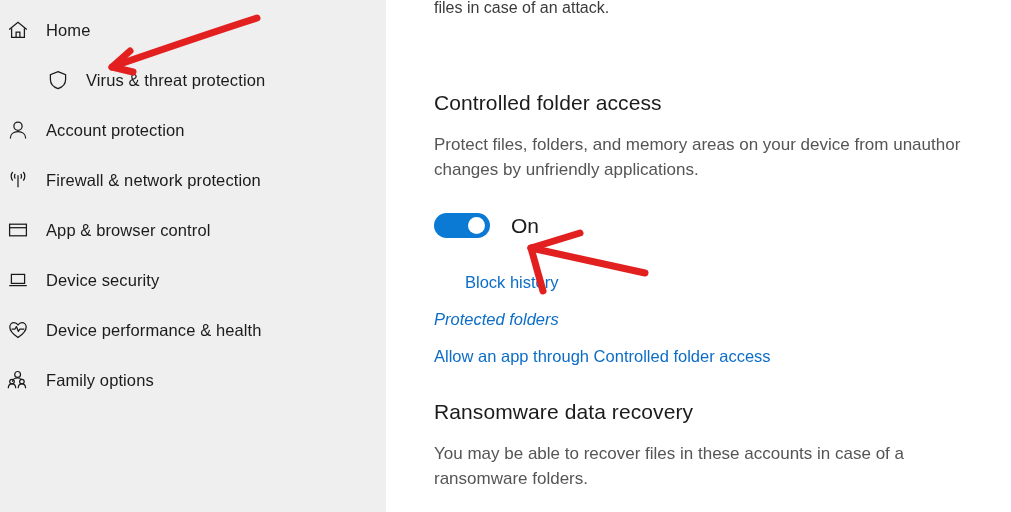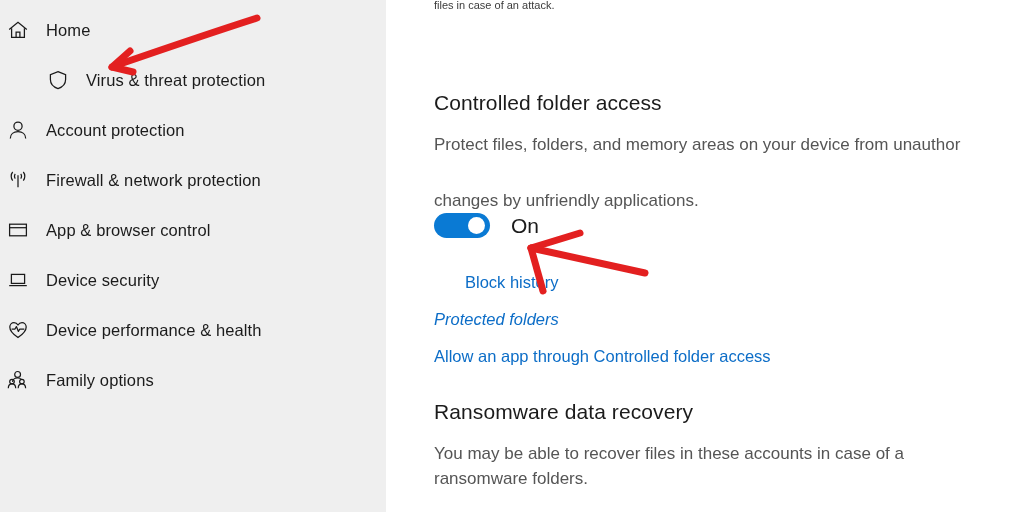--- a/index.html
+++ b/index.html
@@ -72,21 +72,21 @@
     background: #ffffff;
     overflow: hidden;
   }
   .c-text {
     position: absolute;
     left: 48px;
     white-space: pre;
   }
   .intro-tail {
     top: -1px;
-    font-size: 11px;
+    font-size: 16px;
     color: #3b3b3b;
   }
   .section-heading {
     font-size: 21px;
     color: #1b1b1b;
     letter-spacing: 0.1px;
   }
   .body-copy {
     font-size: 17px;
     color: #555555;
@@ -242,21 +242,21 @@
 
   </nav>
 
   <main class="content">
 
     <div class="c-text intro-tail">files in case of an attack.</div>
 
     <div class="c-text section-heading" style="top:91px;">Controlled folder access</div>
 
     <div class="c-text body-copy" style="top:132px;">Protect files, folders, and memory areas on your device from unauthor</div>
-    <div class="c-text body-copy" style="top:157px;margin-top:31px;">changes by unfriendly applications.</div>
+    <div class="c-text body-copy" style="top:157px;">changes by unfriendly applications.</div>
 
     <div class="toggle-row">
       <div class="toggle" role="switch" aria-checked="true">
         <div class="knob"></div>
       </div>
       <span class="toggle-state">On</span>
     </div>
 
     <a class="link" style="top:273px;margin-left:31px;" href="#">Block history</a>
     <a class="link" style="top:310px;font-style:italic;" href="#">Protected folders</a>

